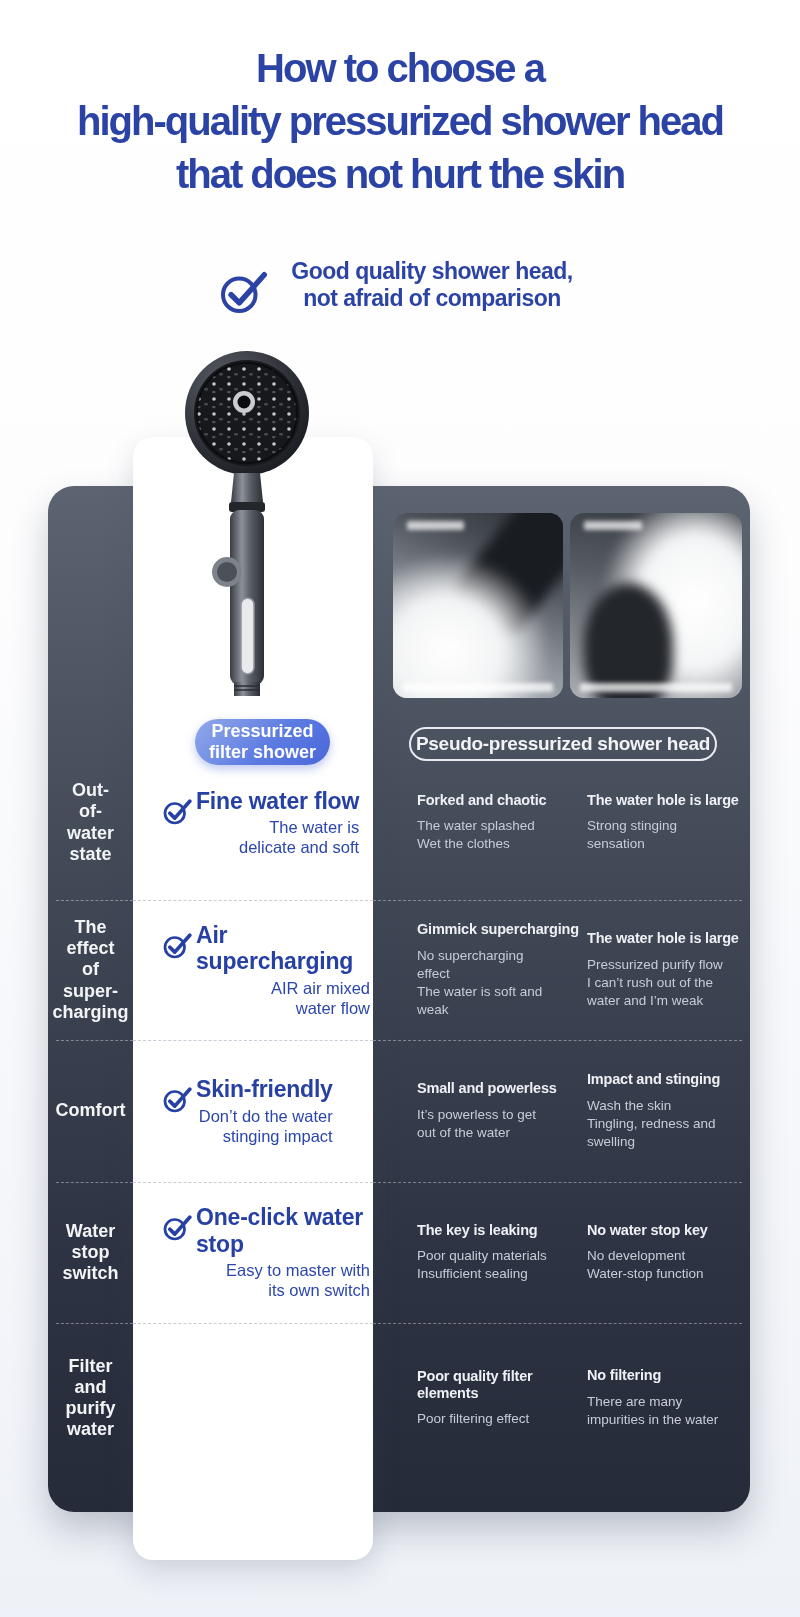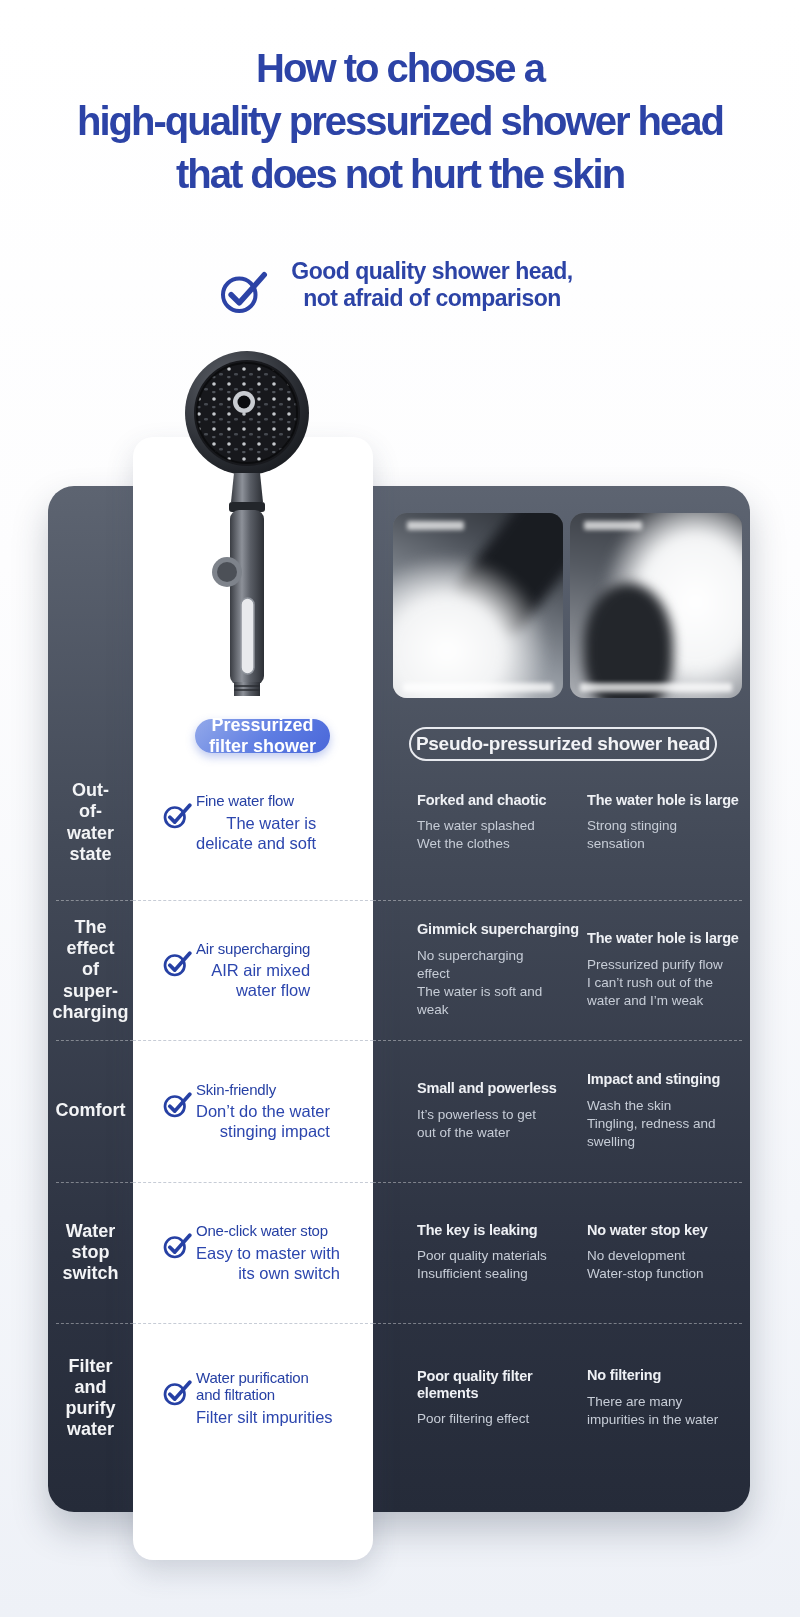--- a/index.html
+++ b/index.html
@@ -43,21 +43,21 @@
   .p2 .spray{left:18%;top:-12%;width:110%;height:120%;border-radius:50%;
           background:radial-gradient(closest-side,#ffffff 0%,#f4f5f6 60%,rgba(244,245,246,0) 100%);}
   .p2 .head-sil{left:8%;top:38%;width:52%;height:68%;border-radius:50% 50% 40% 40%;
           background:#23262b;}
   .photo .cap{left:6%;bottom:6px;width:88%;height:9px;border-radius:2px;
           background:rgba(255,255,255,0.75);filter:blur(2px);position:absolute;}
   .photo .tag{left:8%;top:8px;width:34%;height:9px;border-radius:2px;
           background:rgba(255,255,255,0.7);filter:blur(2px);position:absolute;}
 
   
-  .good-badge{position:absolute;left:195px;top:719px;width:135px;height:34px;z-index:5;
+  .good-badge{position:absolute;left:195px;top:719px;width:135px;height:46px;z-index:5;
               border-radius:24px;display:flex;align-items:center;justify-content:center;
               text-align:center;color:#ffffff;font-weight:bold;font-size:18px;line-height:1.15;
               white-space:pre-line;
               background:linear-gradient(135deg,#93a9ea 0%,#5d7ce2 55%,#4a67d9 100%);
               box-shadow:0 4px 10px rgba(70,100,210,0.35);}
   .bad-pill{position:absolute;left:409px;top:705px;width:304px;height:30px;z-index:5;
             border:2px solid #e8eaef;border-radius:18px;display:flex;align-items:center;
             justify-content:center;color:#f2f3f6;font-weight:bold;font-size:19px;
             letter-spacing:-0.3px;margin-top:22px;}
 
@@ -66,21 +66,21 @@
   .r1{top:745px;height:155px}.r2{top:900px;height:140px}.r3{top:1040px;height:142px}
   .r4{top:1182px;height:141px}.r5{top:1323px;height:150px}
 
   .aspect{left:48px;width:85px;align-items:center;text-align:center;
           color:#f3f4f6;font-weight:bold;font-size:18px;line-height:1.18;}
   .aspect span{white-space:pre-line;}
 
   .good-cell{left:162px;width:208px;}
   .good-inner{display:flex;align-items:flex-start;}
   .good-check{flex:0 0 34px;margin-top:8px;}
-  .ghead{font-size:15px;font-weight:normal;color:#2640a4;line-height:1.15;
+  .ghead{font-size:23px;font-weight:bold;color:#2640a4;line-height:1.15;
          white-space:pre-line;letter-spacing:-0.2px;}
   .gbody{font-size:16.5px;color:#2c46ae;line-height:1.22;white-space:pre-line;margin-top:3px;text-align:right;}
 
   .badA{left:417px;width:162px;}
   .badB{left:587px;width:152px;}
   .bhead{font-size:14.5px;font-weight:bold;color:#eef0f4;margin-bottom:8px;
          line-height:1.2;white-space:pre-line;letter-spacing:-0.2px;}
   .bbody{font-size:13.5px;color:#c7cdd7;line-height:1.34;white-space:pre-line;}
 
   
@@ -313,35 +313,20 @@
     <div class="bbody">No development
 Water-stop function</div>
   </div>
 
   <div class="cell aspect r5">
       <span>Filter
 and
 purify
 water</span>
     </div>
-  <div class="cell good-cell r5">
-    <div class="good-inner">
-      <span class="good-check">
-        <svg width="30" height="30" viewBox="0 0 40 40">
-            <circle cx="17" cy="23" r="13" fill="none" stroke="#2640a4" stroke-width="3.6"></circle>
-            <path d="M10.5 23 L17 29.5 L37 7" fill="none" stroke="#2640a4" stroke-width="5" stroke-linecap="round" stroke-linejoin="round"></path>
-          </svg>
-      </span>
-      <div>
-          <div class="ghead">Water purification
-and filtration</div>
-           <div class="gbody">Filter silt impurities</div>
-        </div>
-    </div>
-  </div>
   <div class="cell badA r5">
     <div class="bhead">Poor quality filter
 elements</div>
     <div class="bbody">Poor filtering effect</div>
   </div>
   <div class="cell badB r5">
     <div class="bhead">No filtering</div>
     <div class="bbody">There are many
 impurities in the water</div>
   </div>

